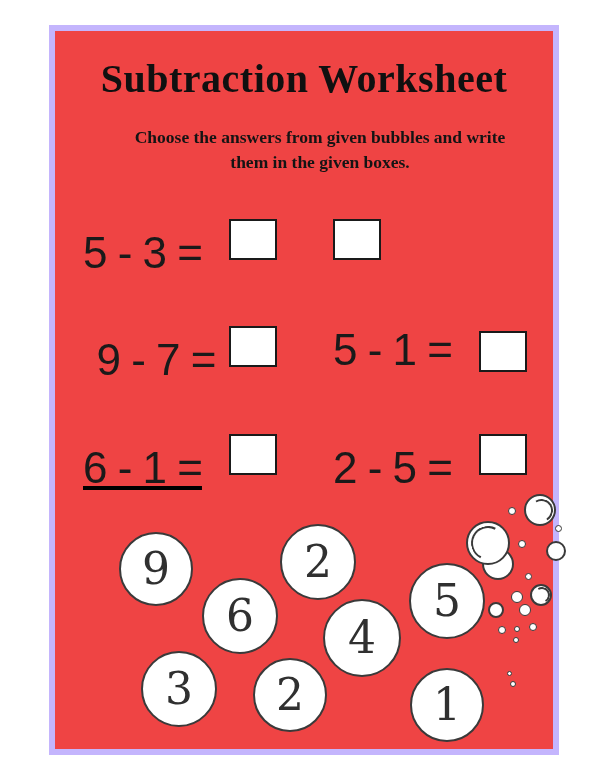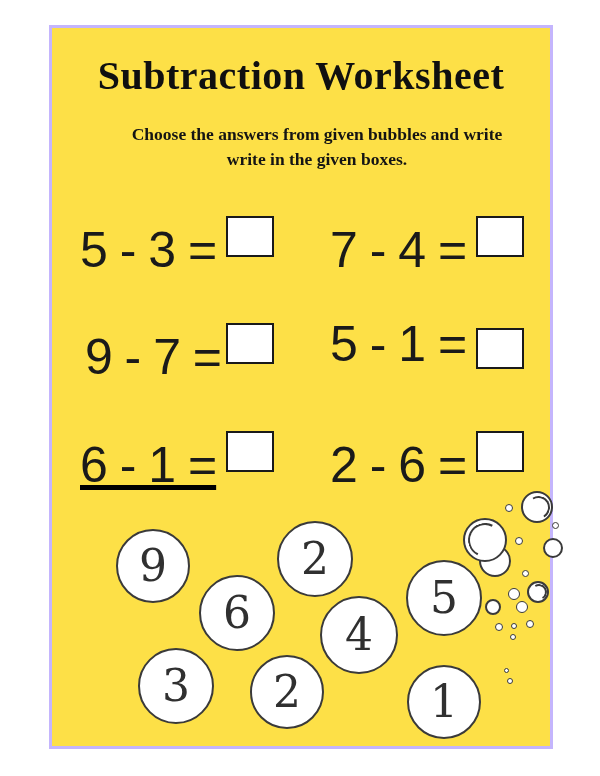--- a/index.html
+++ b/index.html
@@ -2,37 +2,37 @@
 <html><head>
 <meta charset="utf-8">
 <style>
   html,body{margin:0;padding:0;}
   body{
     width:600px;height:776px;background:#ffffff;position:relative;
     font-family:"Liberation Sans", sans-serif;overflow:hidden;
   }
   .sheet{
     position:absolute;left:49px;top:25px;width:498px;height:718px;
-    border:3px solid #c4b5fd;background:#fde047;
+    border:6px solid #c4b5fd;background:#ef4444;
   }
   .title{
     position:absolute;top:24px;left:0;width:100%;margin:0;
     text-align:center;font-family:"Liberation Serif", serif;
     font-weight:700;font-size:40px;color:#101010;letter-spacing:0.5px;
   }
   .instructions{
     position:absolute;top:78px;left:0;width:100%;margin:16px;
     text-align:center;font-family:"Liberation Serif", serif;
     font-weight:700;font-size:17.5px;line-height:1.45;color:#141414;
   }
   .problem{
     position:absolute;display:flex;align-items:center;height:52px;
   }
   .expr{
-    width:146px;font-size:50px;line-height:1;color:#1a1a1a;
+    width:146px;font-size:44px;line-height:1;color:#1a1a1a;
     white-space:nowrap;letter-spacing:-1px;margin-top:28px;
   }
   .answer-box{
     width:44px;height:37px;border:2px solid #1a1a1a;background:#fff;
     flex:0 0 auto;
   }
   .bubble{
     position:absolute;border:2.5px solid #3a3a3a;border-radius:50%;
     background:#fff;box-sizing:border-box;
     display:flex;align-items:center;justify-content:center;
@@ -53,47 +53,46 @@
 </style>
 </head>
 <body>
 
 <div class="sheet">
 
   <h1 class="title">Subtraction Worksheet</h1>
 
   <p class="instructions">
     <span>Choose the answers from given bubbles and write</span><br>
-    <span>write in the given boxes.</span>
+    <span>them in the given boxes.</span>
   </p>
 
   <div class="problem" style="left:28px;top:182px;">
     <span class="expr">5 - 3 =</span>
     <span class="answer-box"></span>
   </div>
   <div class="problem" style="left:278px;top:182px;">
-    <span class="expr">7 - 4 =</span>
     <span class="answer-box"></span>
   </div>
 
   <div class="problem" style="left:28px;top:289px;text-align:center;">
     <span class="expr">9 - 7 =</span>
     <span class="answer-box"></span>
   </div>
   <div class="problem" style="left:278px;top:289px;align-items:flex-end;">
     <span class="expr">5 - 1 =</span>
     <span class="answer-box"></span>
   </div>
 
   <div class="problem" style="left:28px;top:397px;text-decoration:underline;">
     <span class="expr">6 - 1 =</span>
     <span class="answer-box"></span>
   </div>
   <div class="problem" style="left:278px;top:397px;">
-    <span class="expr">2 - 6 =</span>
+    <span class="expr">2 - 5 =</span>
     <span class="answer-box"></span>
   </div>
 
   <i class="deco" style="left:427px;top:517px;width:32px;height:32px;"></i>
   <i class="deco" style="left:411px;top:490px;width:44px;height:44px;">
       <span class="shine left" style="left:3px;top:3px;width:34px;height:34px;"></span>
     </i>
   <i class="deco" style="left:469px;top:463px;width:32px;height:32px;">
       <span class="shine right" style="left:4px;top:3px;width:23px;height:23px;"></span>
     </i>

